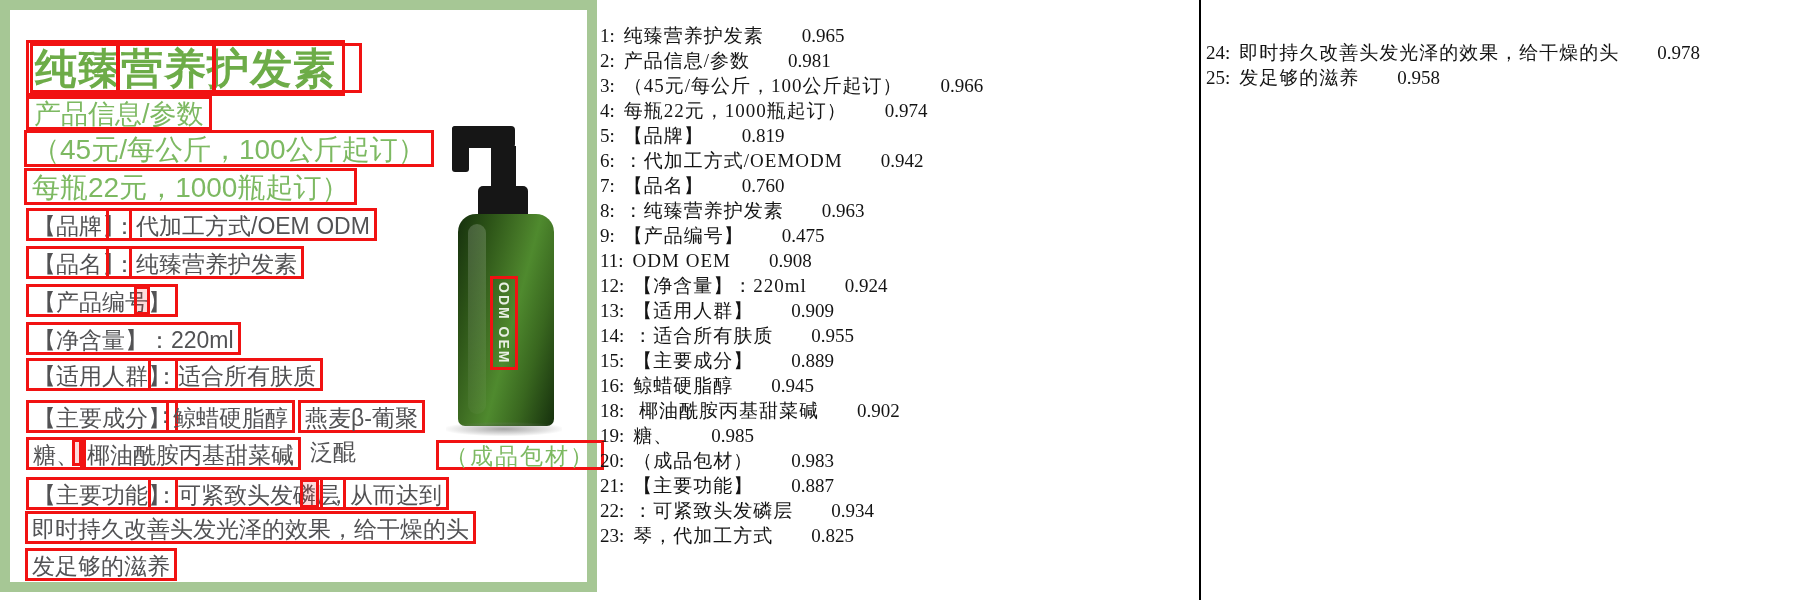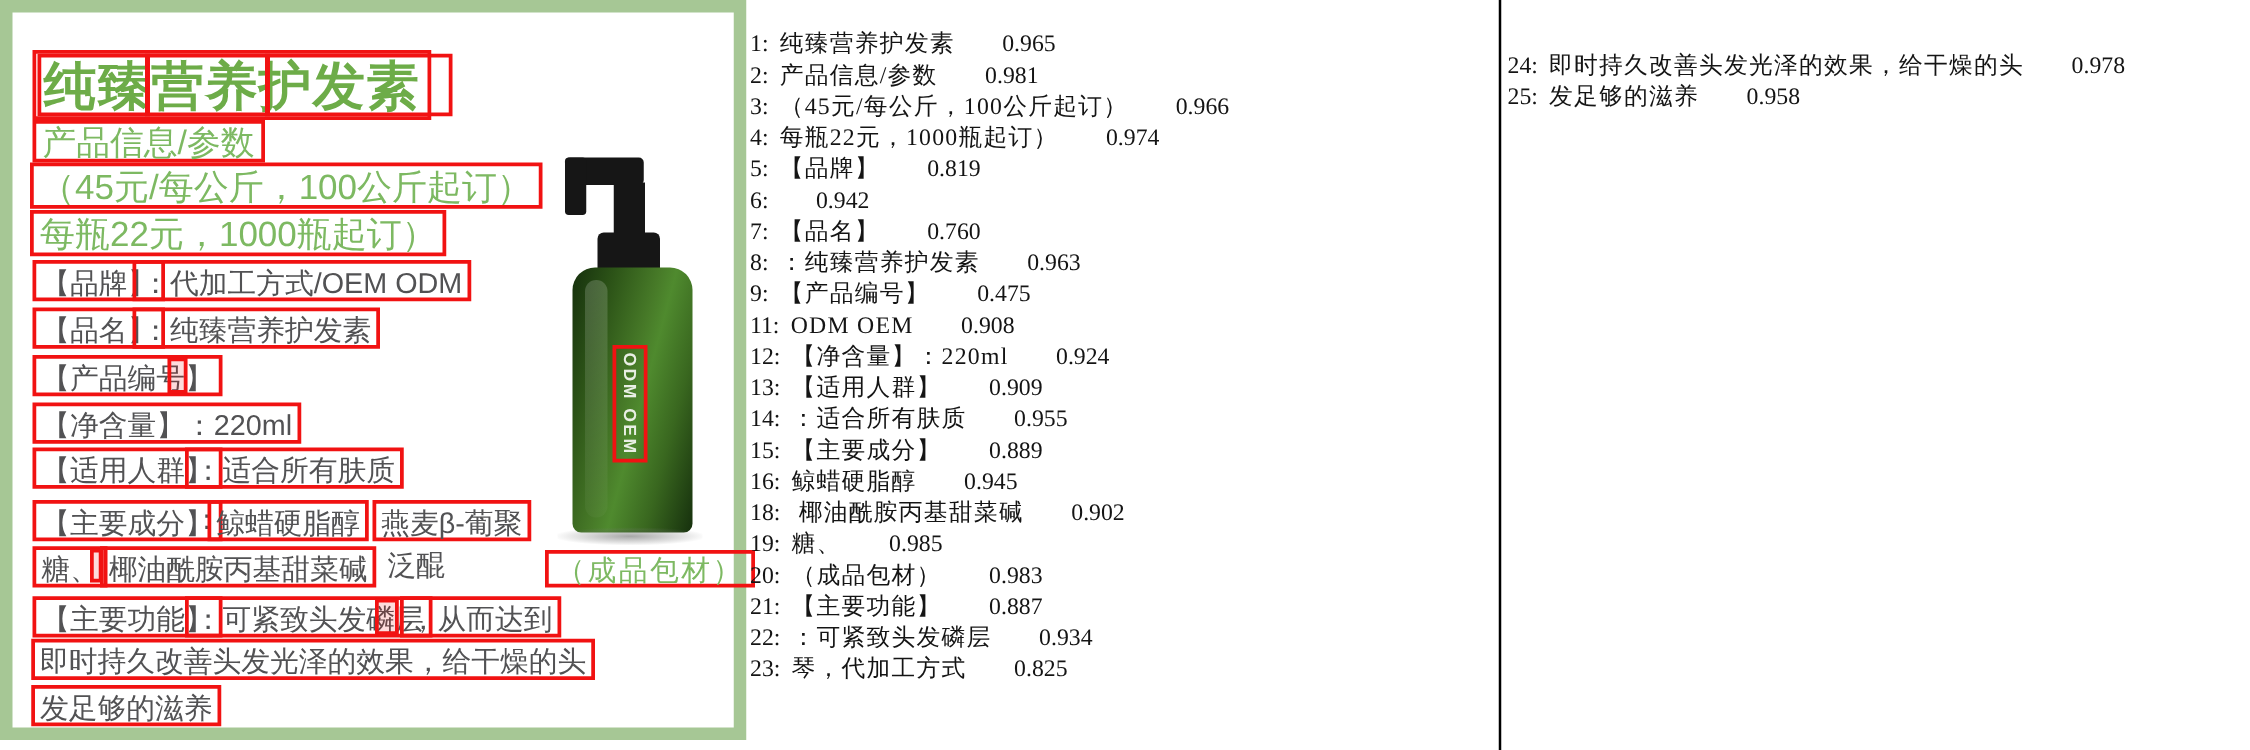--- a/index.html
+++ b/index.html
@@ -197,20 +197,21 @@
   </div>
 
   <div class="ocr-row">
     <span class="ocr-idx">5:</span>
     <span class="ocr-text">【品牌】</span>
     <span class="ocr-score">0.819</span>
   </div>
 
   <div class="ocr-row">
     <span class="ocr-idx">6:</span>
+    <span class="ocr-text">：代加工方式/OEMODM</span>
     <span class="ocr-score">0.942</span>
   </div>
 
   <div class="ocr-row">
     <span class="ocr-idx">7:</span>
     <span class="ocr-text">【品名】</span>
     <span class="ocr-score">0.760</span>
   </div>
 
   <div class="ocr-row">

